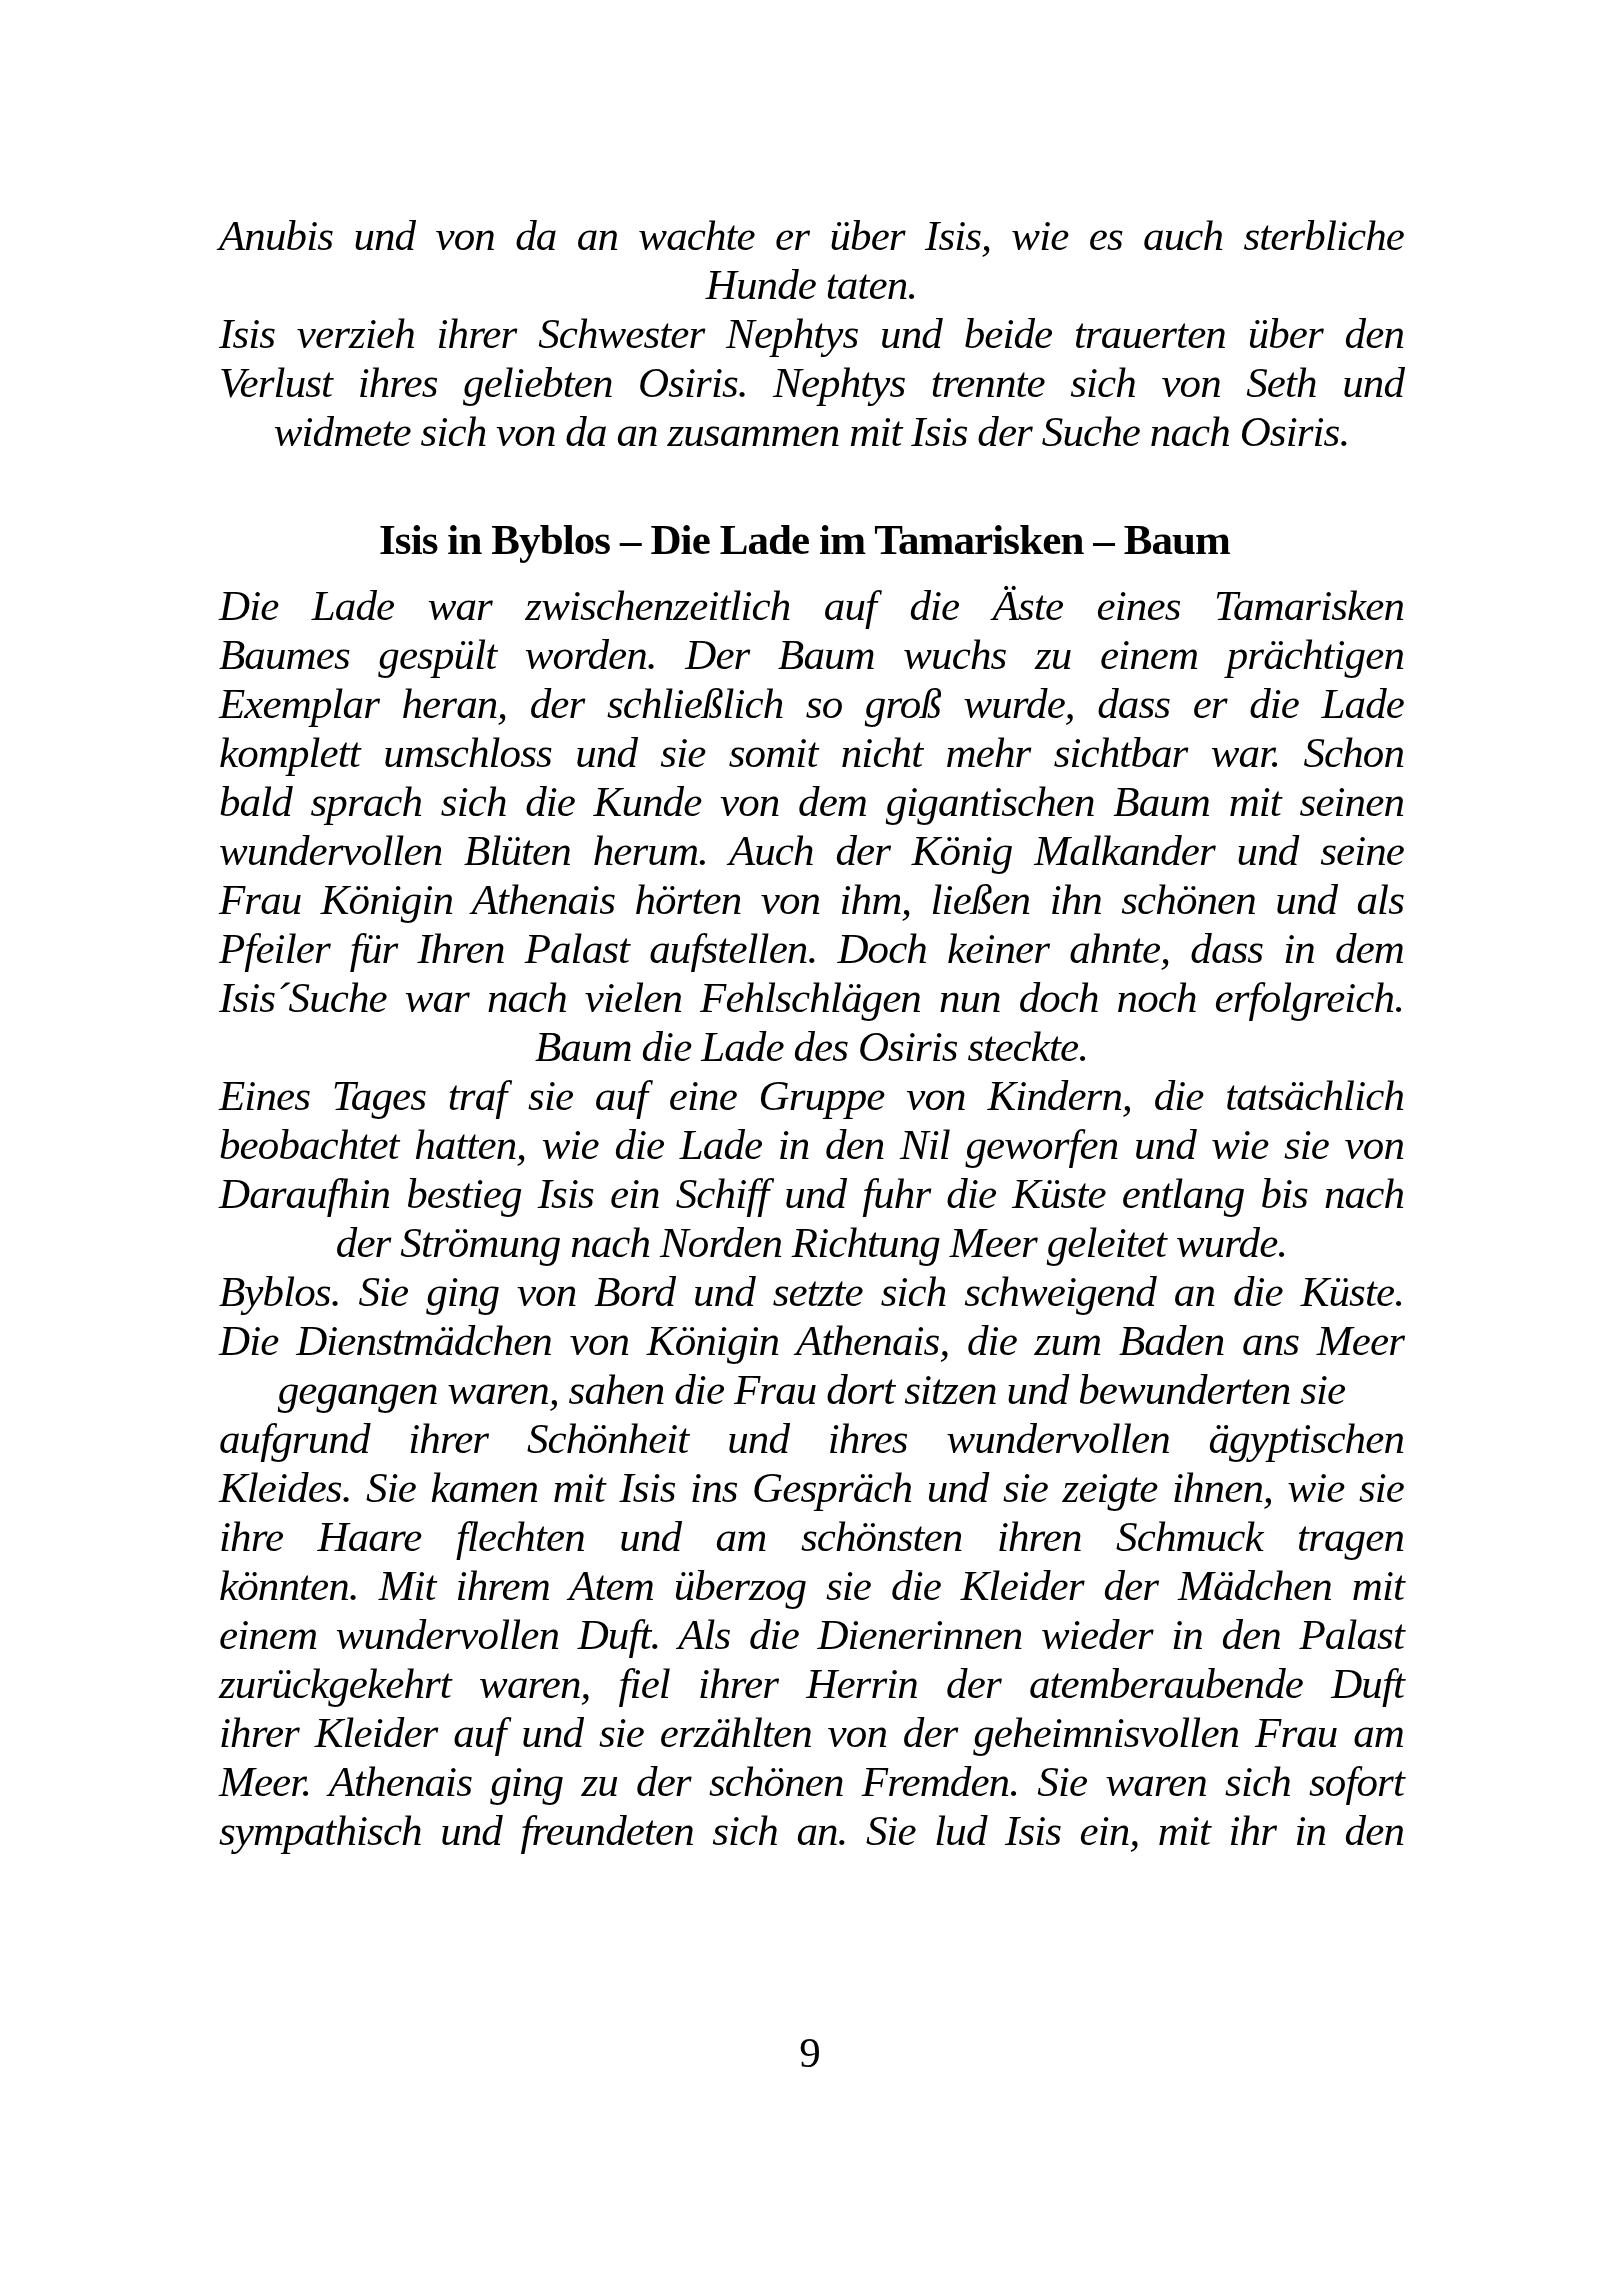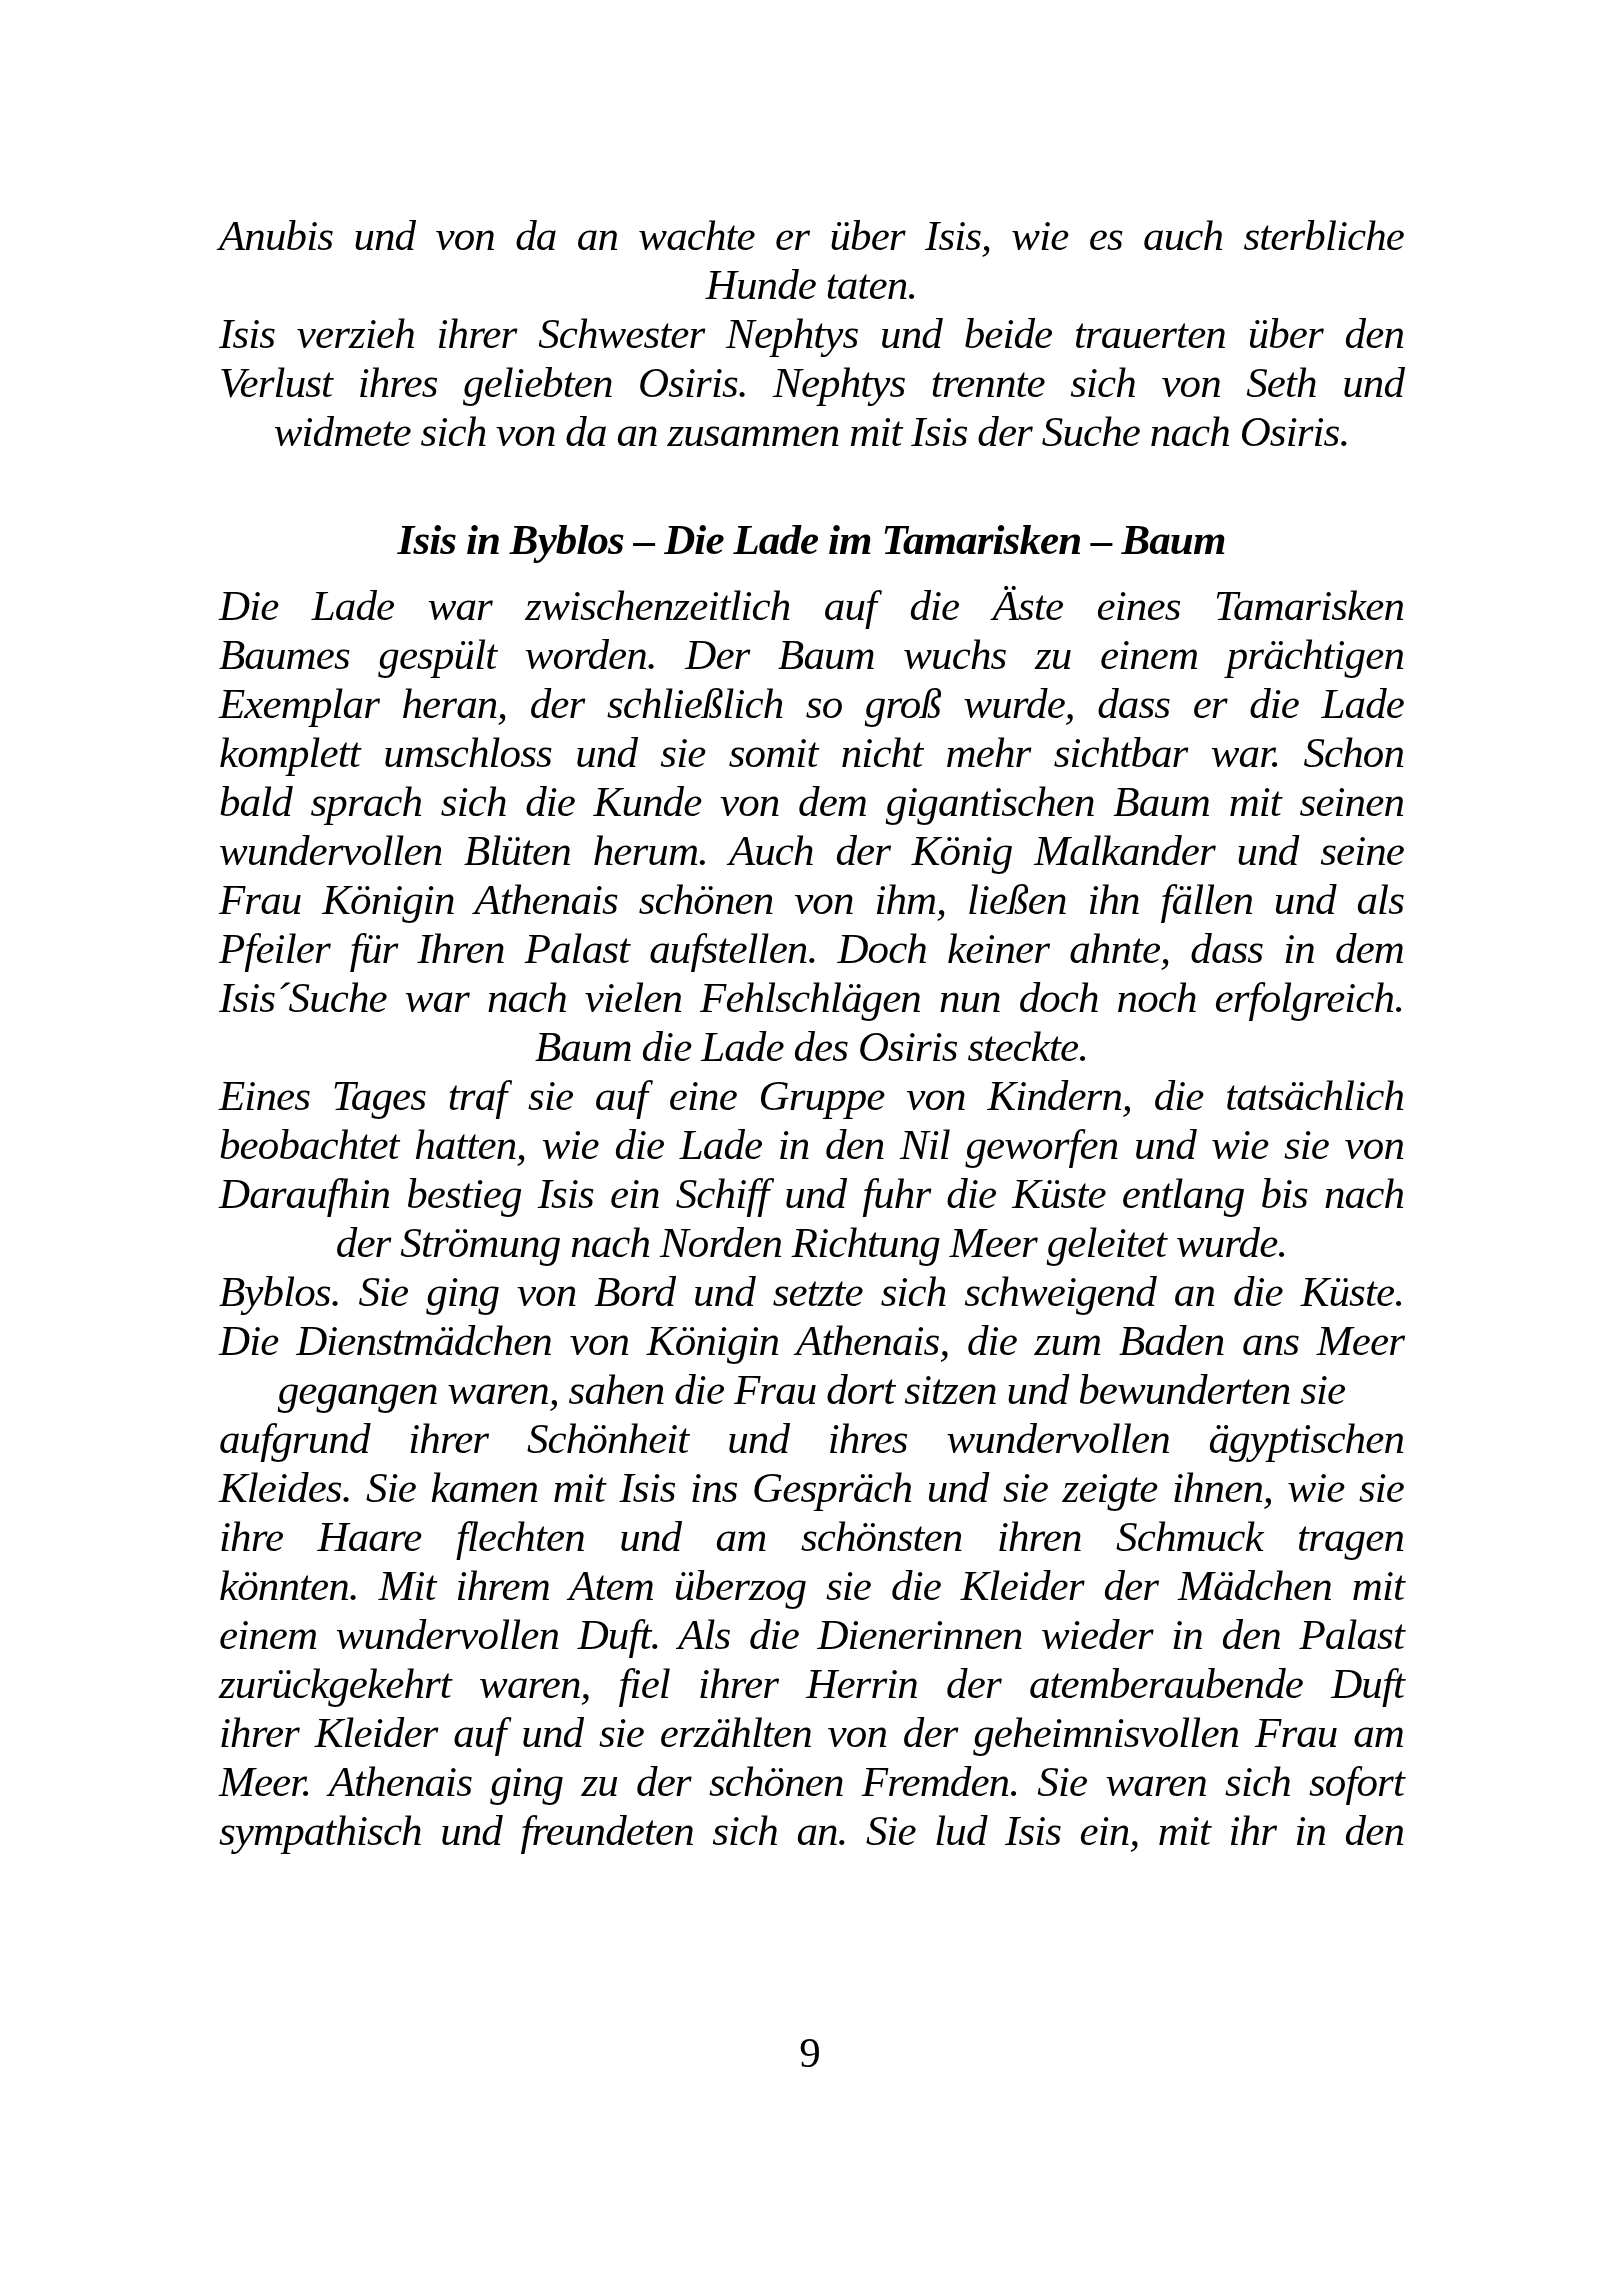--- a/index.html
+++ b/index.html
@@ -13,26 +13,25 @@
     font-style: italic;
     font-size: 43px;
     line-height: 49px;
     color: #000000;
     letter-spacing: -0.9px;
   }
   .line { display: block; white-space: nowrap; height: 49px; text-align: center; }
   .line.justify { text-align: justify; text-align-last: justify; white-space: normal; }
   .heading {
     position: absolute;
-    left: 219px;
+    left: 212px;
     width: 1185px;
     top: 514px;
     text-align: center;
     font-family: "Liberation Serif", "DejaVu Serif", serif;
-    font-style: italic;
     font-weight: bold;
     font-size: 43px;
     line-height: 51px;
     color: #000000;
     letter-spacing: -0.9px;
   }
   .page-number {
     position: absolute;
     left: 0;
     width: 1620px;
@@ -59,21 +58,21 @@
 
   <div class="heading">Isis in Byblos – Die Lade im Tamarisken – Baum</div>
 
   <div class="text-block" style="top:581px;">
     <span class="line justify">Die Lade war zwischenzeitlich auf die Äste eines Tamarisken</span>
     <span class="line justify">Baumes gespült worden. Der Baum wuchs zu einem prächtigen</span>
     <span class="line justify">Exemplar heran, der schließlich so groß wurde, dass er die Lade</span>
     <span class="line justify">komplett umschloss und sie somit nicht mehr sichtbar war. Schon</span>
     <span class="line justify">bald sprach sich die Kunde von dem gigantischen Baum mit seinen</span>
     <span class="line justify">wundervollen Blüten herum. Auch der König Malkander und seine</span>
-    <span class="line justify">Frau Königin Athenais schönen von ihm, ließen ihn fällen und als</span>
+    <span class="line justify">Frau Königin Athenais hörten von ihm, ließen ihn schönen und als</span>
     <span class="line justify">Pfeiler für Ihren Palast aufstellen. Doch keiner ahnte, dass in dem</span>
     <span class="line justify">Isis´Suche war nach vielen Fehlschlägen nun doch noch erfolgreich.</span>
     <span class="line">Baum die Lade des Osiris steckte.</span>
     <span class="line justify">Eines Tages traf sie auf eine Gruppe von Kindern, die tatsächlich</span>
     <span class="line justify">beobachtet hatten, wie die Lade in den Nil geworfen und wie sie von</span>
     <span class="line justify">Daraufhin bestieg Isis ein Schiff und fuhr die Küste entlang bis nach</span>
     <span class="line">der Strömung nach Norden Richtung Meer geleitet wurde.</span>
     <span class="line justify">Byblos. Sie ging von Bord und setzte sich schweigend an die Küste.</span>
     <span class="line justify">Die Dienstmädchen von Königin Athenais, die zum Baden ans Meer</span>
     <span class="line">gegangen waren, sahen die Frau dort sitzen und bewunderten sie</span>

